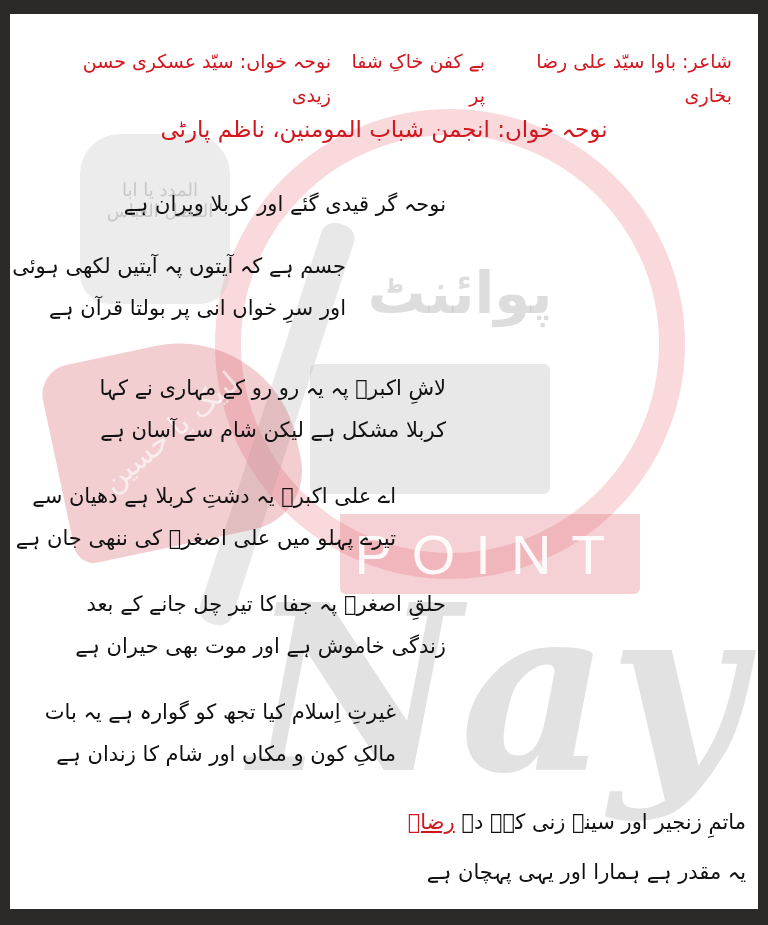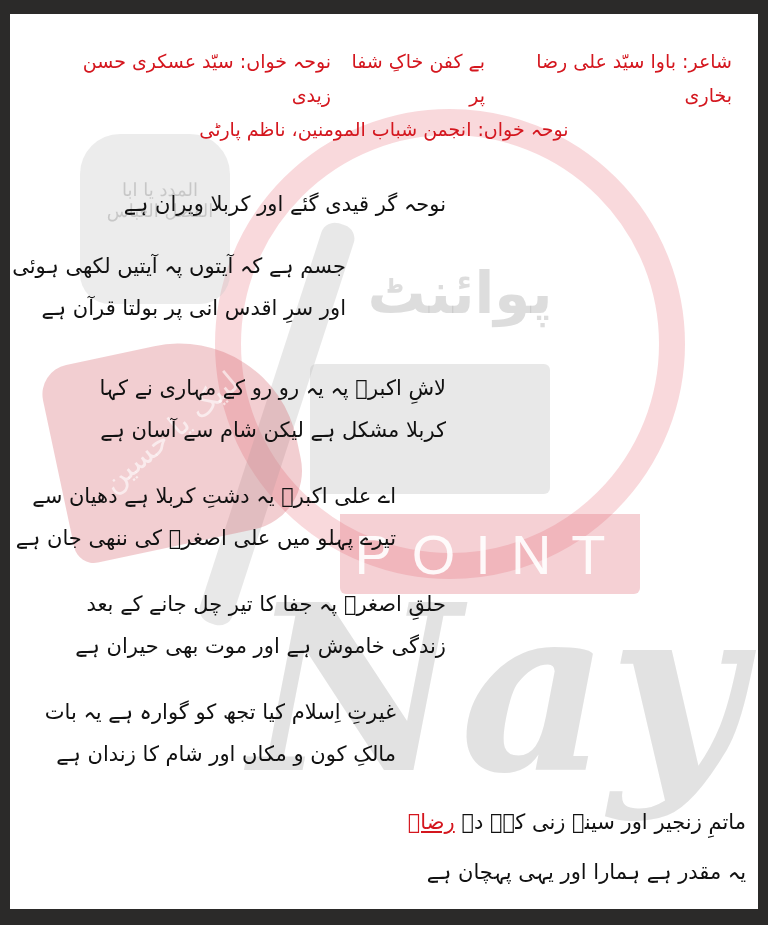--- a/index.html
+++ b/index.html
@@ -93,21 +93,21 @@
     color: #d4161e;
     direction: rtl;
     font-family: "DejaVu Sans", sans-serif;
   }
   .header-row {
     display: flex; justify-content: space-between; align-items: baseline;
     padding: 0 26px 0 30px;
     font-size: 19px; line-height: 34px;
   }
   .header-row2 {
-    text-align: center; font-size: 19px; line-height: 34px;
+    text-align: center; font-size: 23px; line-height: 34px;
   }
 
   
   .verse {
     position: absolute;
     direction: rtl;
     color: #111;
     font-size: 21px;
     white-space: nowrap;
     font-family: "DejaVu Sans", sans-serif;
@@ -136,21 +136,21 @@
       <span>شاعر: باوا سیّد علی رضا بخاری</span>
       <span>بے کفن خاکِ شفا پر</span>
       <span>نوحہ خواں: سیّد عسکری حسن زیدی</span>
     </div>
     <div class="header-row2">نوحہ خواں: انجمن شباب المومنین، ناظم پارٹی</div>
   </div>
 
   <div class="verse" style="right:312px; top:178px;">نوحہ گر قیدی گئے اور کربلا ویران ہے</div>
 
   <div class="verse" style="right:412px; top:240px;">جسم ہے کہ آیتوں پہ آیتیں لکھی ہوئی</div>
-  <div class="verse" style="right:412px; top:282px;">اور سرِ اقدس انی پر بولتا قرآن ہے</div>
+  <div class="verse" style="right:412px; top:282px;">اور سرِ خواں انی پر بولتا قرآن ہے</div>
 
   <div class="verse" style="right:312px; top:362px;">لاشِ اکبرؑ پہ یہ رو رو کے مہاری نے کہا</div>
   <div class="verse" style="right:312px; top:404px;margin-left:36px;">کربلا مشکل ہے لیکن شام سے آسان ہے</div>
 
   <div class="verse" style="right:362px; top:470px;">اے علی اکبرؑ یہ دشتِ کربلا ہے دھیان سے</div>
   <div class="verse" style="right:362px; top:512px;">تیرے پہلو میں علی اصغرؑ کی ننھی جان ہے</div>
 
   <div class="verse" style="right:312px; top:578px;">حلقِ اصغرؑ پہ جفا کا تیر چل جانے کے بعد</div>
   <div class="verse" style="right:312px; top:620px;">زندگی خاموش ہے اور موت بھی حیران ہے</div>
 

